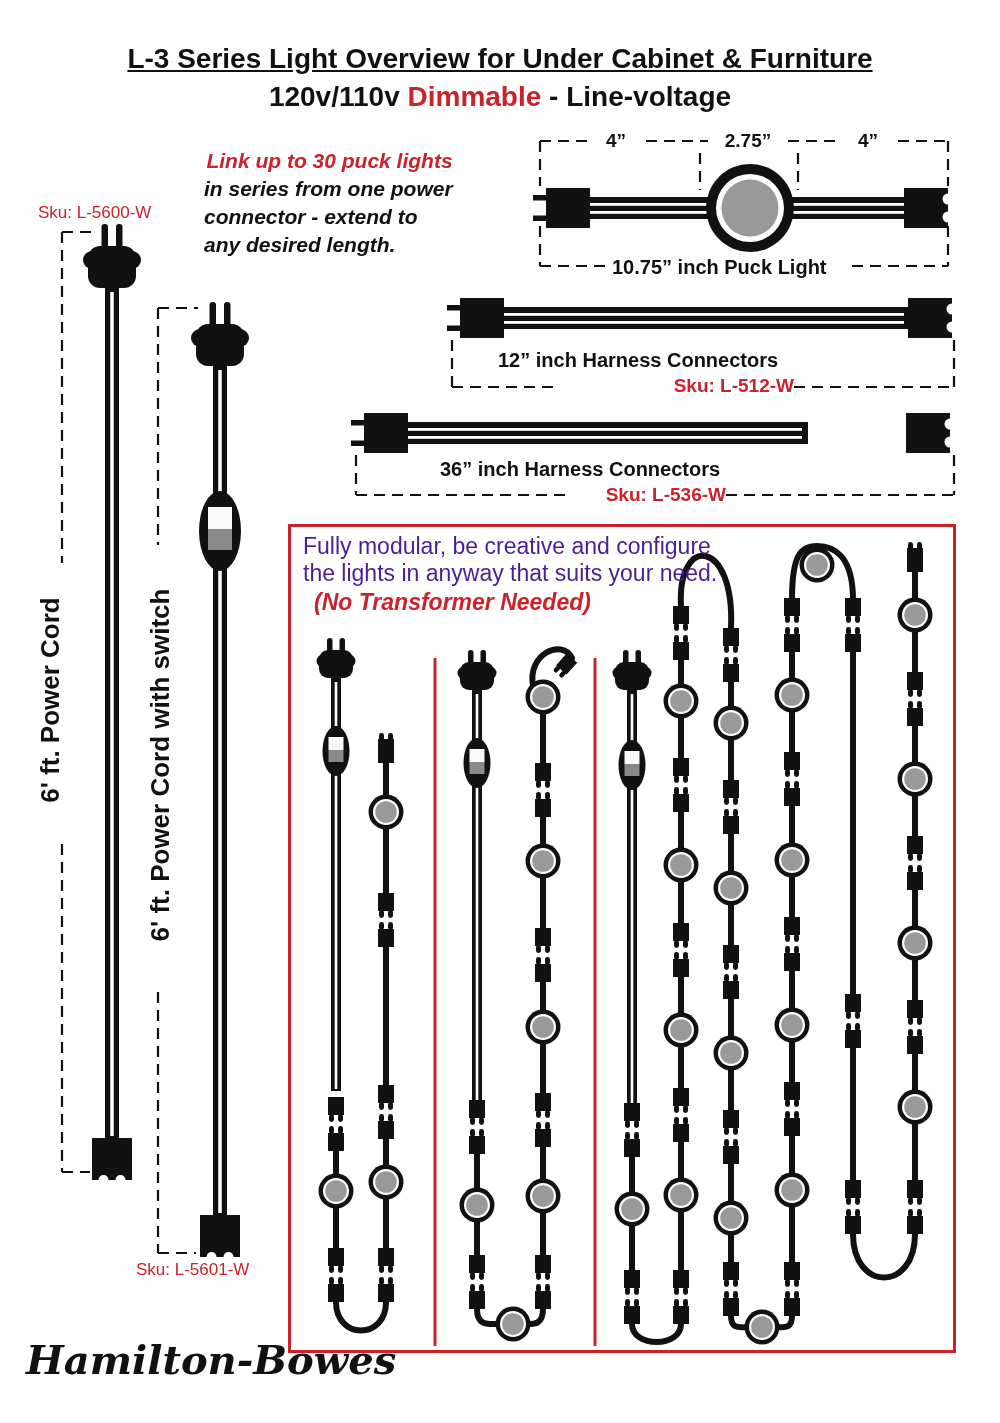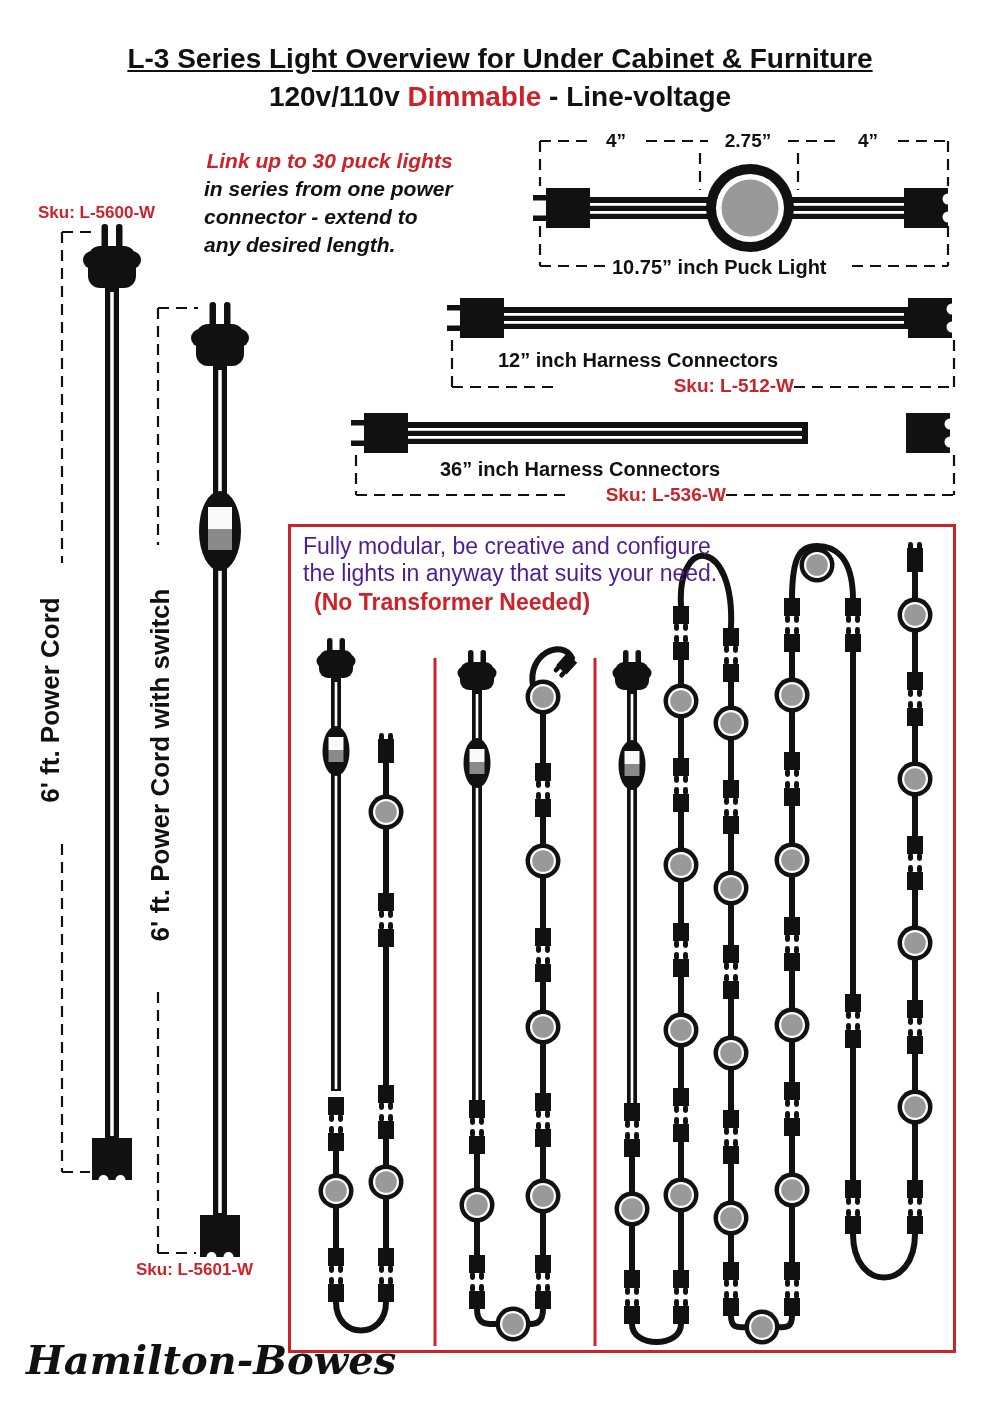--- a/index.html
+++ b/index.html
@@ -20,34 +20,34 @@
   .cordL{stroke:#111;stroke-width:10;fill:none;}
   .cordLw{stroke:#fff;stroke-width:2.6;fill:none;}
   .cordS{stroke:#111;stroke-width:6;fill:none;stroke-linecap:round;}
   .dash{stroke:#111;stroke-width:2.2;stroke-dasharray:11 7;fill:none;}
   .divider{stroke:var(--accent);stroke-width:3;fill:none;}
   .pg{fill:var(--puck-gray);}
   .sg{fill:var(--switch-gray);}
   .title-line{width:1000px;text-align:center;font-weight:bold;font-size:28px;letter-spacing:0;}
   .red{color:var(--accent);text-align:right;}
   .intro{left:204px;top:147px;font-size:21px;font-weight:bold;font-style:italic;line-height:28px;}
-  .sku{font-size:17px;font-weight:bold;color:var(--accent);white-space:nowrap;}
+  .sku{font-size:17px;font-weight:normal;color:var(--accent);white-space:nowrap;}
   .rot-label{
     transform:rotate(-90deg);background:#fff;font-weight:bold;font-size:26px;
     text-align:center;white-space:nowrap;line-height:28px;height:28px;
   }
   .dim-label{font-size:19px;font-weight:bold;text-align:center;background:#fff;line-height:24px;}
   .part-label{font-size:20px;font-weight:bold;text-align:left;white-space:nowrap;}
   .part-sku{font-size:19px;font-weight:bold;text-align:right;color:var(--accent);background:#fff;white-space:nowrap;line-height:22px;}
   .modular-box{
     left:288px;top:524px;width:662px;height:823px;
     border:3.5px solid var(--accent);background:transparent;
   }
   .box-text{font-size:23px;line-height:27px;color:#4c1d95;}
-  .box-note{font-size:23px;font-weight:bold;color:var(--accent);}
+  .box-note{font-size:23px;font-weight:bold;font-style:italic;color:var(--accent);}
   .brand{
     font-family:"DejaVu Serif","Liberation Serif",serif;font-style:italic;font-weight:bold;
     font-size:40px;color:#111;letter-spacing:0px;white-space:nowrap;margin-top:40px;
   }
 </style>
 </head>
 <body>
 
 <div class="page">
 

